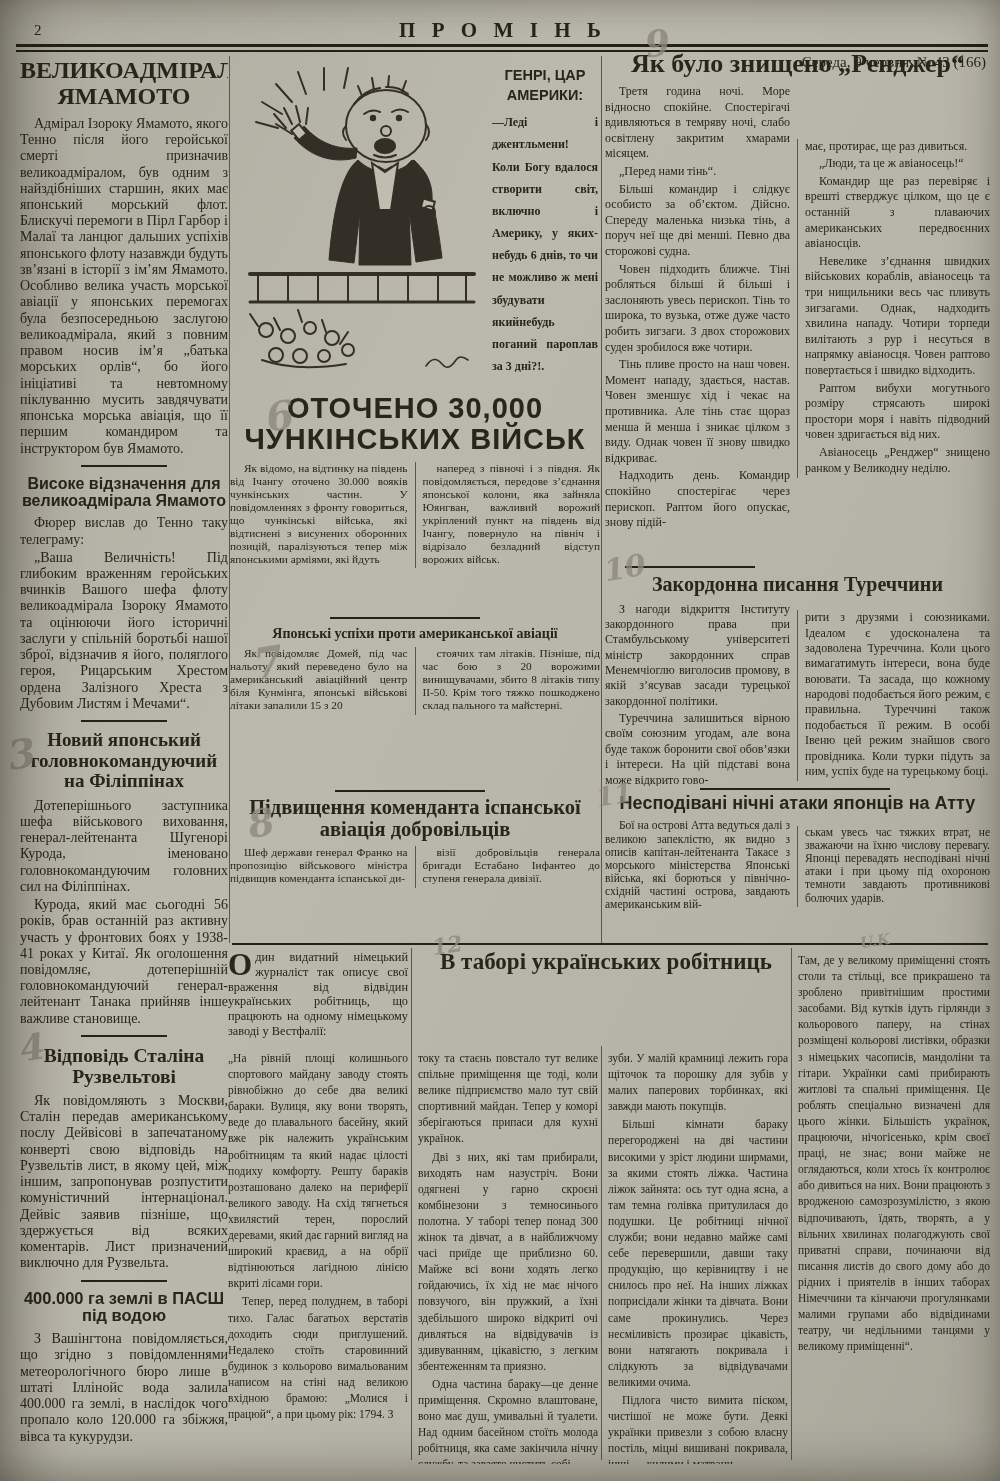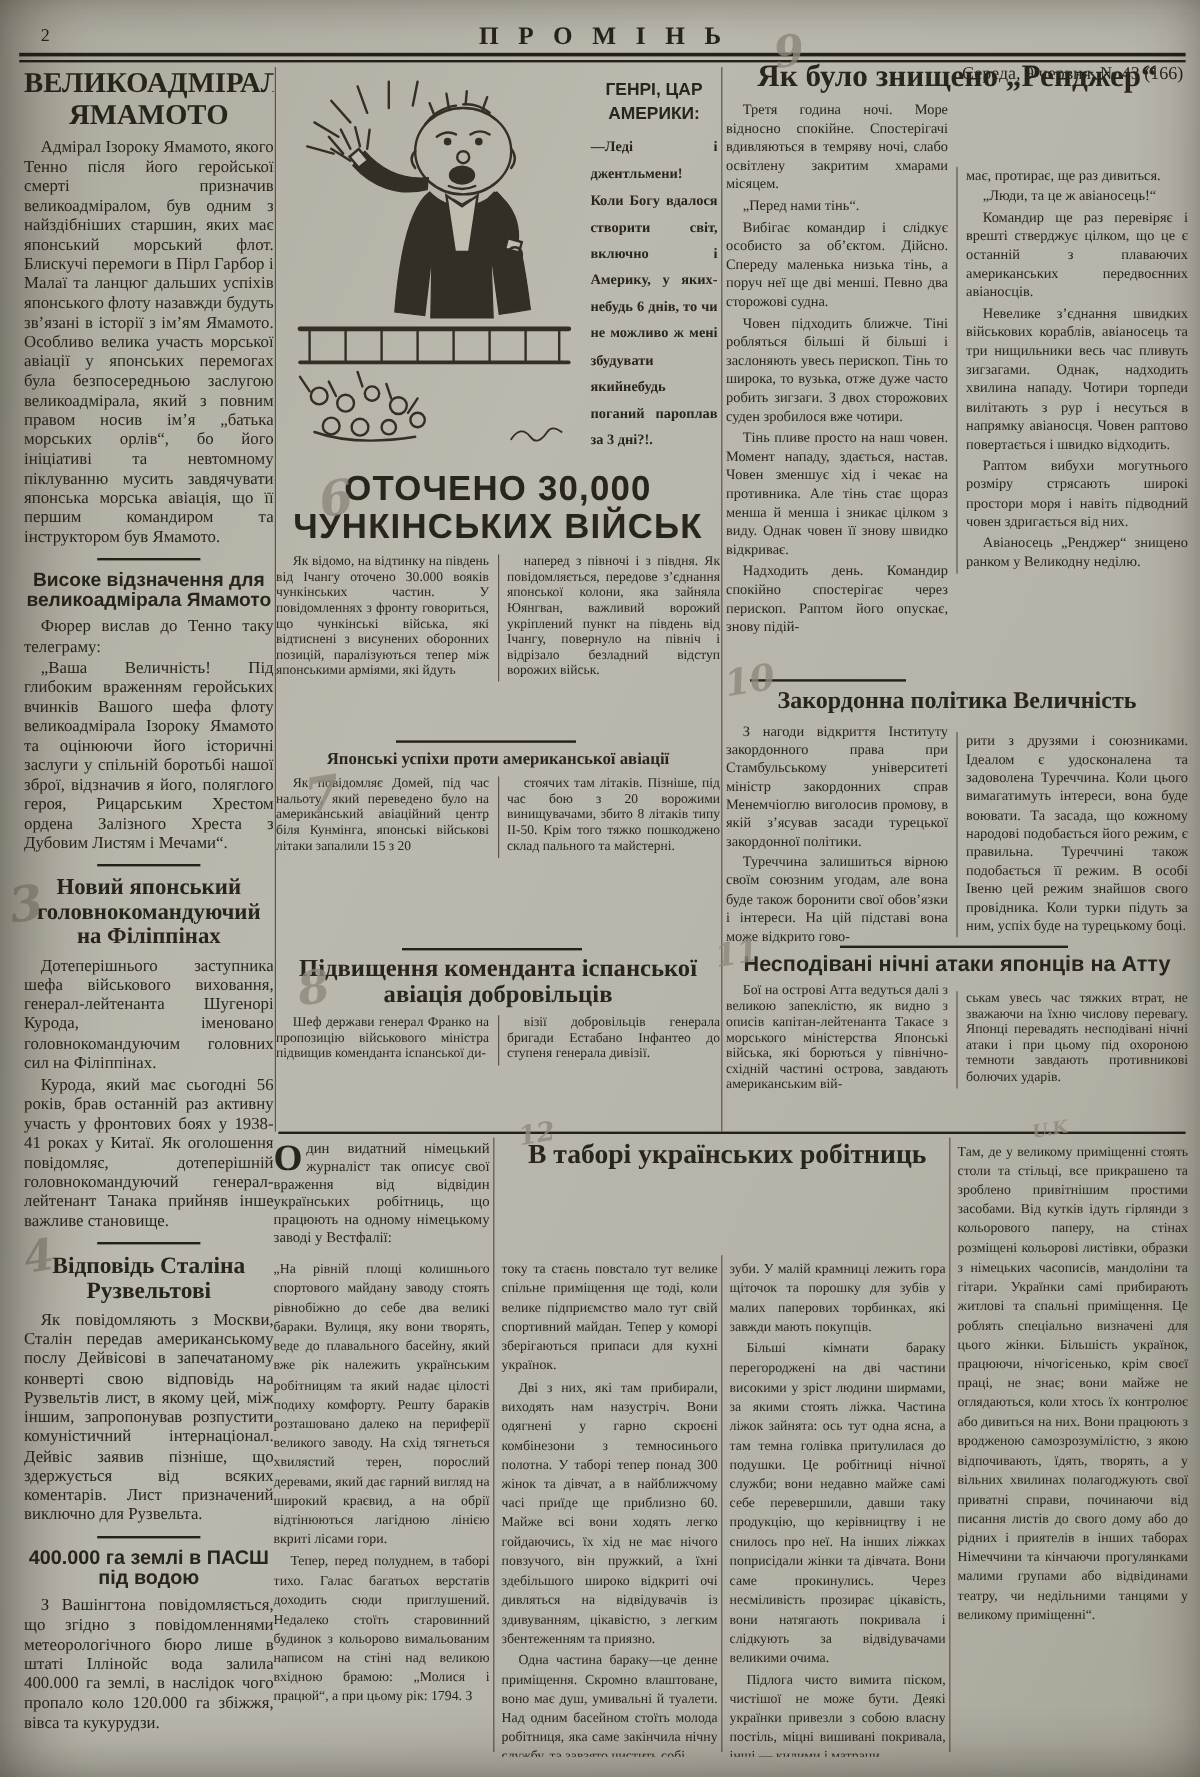--- a/index.html
+++ b/index.html
@@ -178,39 +178,39 @@
         </div>
     </div>
   </section>
 
   <section class="abs" style="left:605px;top:48px;width:385px;height:515px;">
     <h2 class="h-serif" style="font-size:26px;">Як було знищено „Ренджер“</h2>
     <div class="cols t12">
       <div class="c">
         <p>Третя година ночі. Море відносно спокійне. Спостерігачі вдивляються в темряву ночі, слабо освітлену закритим хмарами місяцем.</p>
         <p>„Перед нами тінь“.</p>
-        <p>Вибігає командир і слідкує особисто за об’єктом. Дійсно. Спереду маленька низька тінь, а поруч неї ще дві менші. Певно два сторожові судна.</p>
+        <p>Більші командир і слідкує особисто за об’єктом. Дійсно. Спереду маленька низька тінь, а поруч неї ще дві менші. Певно два сторожові судна.</p>
         <p>Човен підходить ближче. Тіні робляться більші й більші і заслоняють увесь перископ. Тінь то широка, то вузька, отже дуже часто робить зигзаги. З двох сторожових суден зробилося вже чотири.</p>
         <p>Тінь пливе просто на наш човен. Момент нападу, здається, настав. Човен зменшує хід і чекає на противника. Але тінь стає щораз менша й менша і зникає цілком з виду. Однак човен її знову швидко відкриває.</p>
         <p>Надходить день. Командир спокійно спостерігає через перископ. Раптом його опускає, знову підій-</p>
       </div>
       <div class="c">
         <p style="text-indent:0;">має, протирає, ще раз дивиться.</p>
         <p>„Люди, та це ж авіаносець!“</p>
         <p>Командир ще раз перевіряє і врешті стверджує цілком, що це є останній з плаваючих американських передвоєнних авіаносців.</p>
         <p>Невелике з’єднання швидких військових кораблів, авіаносець та три нищильники весь час пливуть зигзагами. Однак, надходить хвилина нападу. Чотири торпеди вилітають з рур і несуться в напрямку авіаносця. Човен раптово повертається і швидко відходить.</p>
         <p>Раптом вибухи могутнього розміру стрясають широкі простори моря і навіть підводний човен здригається від них.</p>
         <p>Авіаносець „Ренджер“ знищено ранком у Великодну неділю.</p>
       </div>
     </div>
   </section>
   <div class="hsep" style="left:625px;top:566px;width:130px;"></div>
 
   <section class="abs" style="left:605px;top:572px;width:385px;height:214px;">
-    <h2 class="h-serif" style="font-size:20px;">Закордонна політика Величність</h2>
+    <h2 class="h-serif" style="font-size:20px;">Закордонна писання Туреччини</h2>
     <div class="cols tq">
       <div class="c">
         <p>З нагоди відкриття Інституту закордонного права при Стамбульському університеті міністр закордонних справ Менемчіоглю виголосив промову, в якій з’ясував засади турецької закордонної політики.</p>
         <p>Туреччина залишиться вірною своїм союзним угодам, але вона буде також боронити свої обов’язки і інтереси. На цій підставі вона може відкрито гово-</p>
       </div>
       <div class="c">
         <p style="text-indent:0;">рити з друзями і союзниками. Ідеалом є удосконалена та задоволена Туреччина. Коли цього вимагатимуть інтереси, вона буде воювати. Та засада, що кожному народові подобається його режим, є правильна. Туреччині також подобається її режим. В особі Івеню цей режим знайшов свого провідника. Коли турки підуть за ним, успіх буде на турецькому боці.</p>
       </div>
     </div>
   </section>

